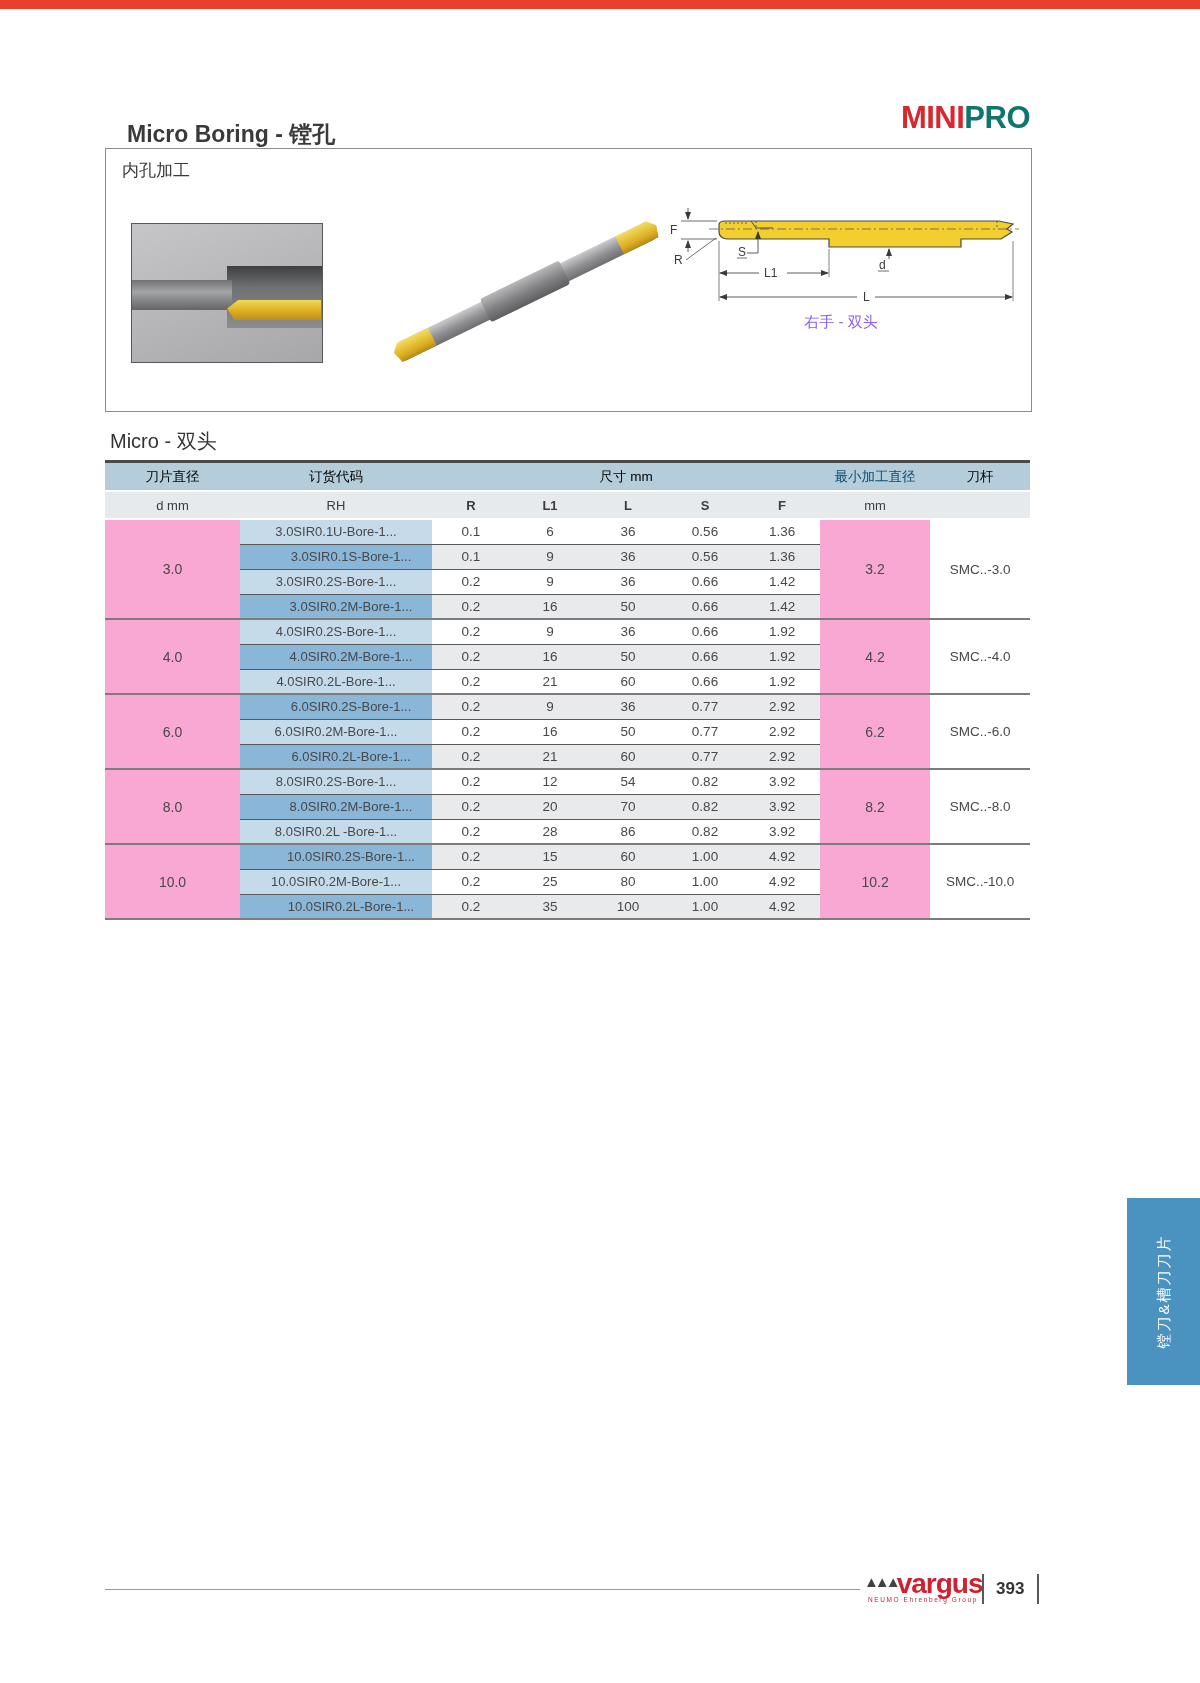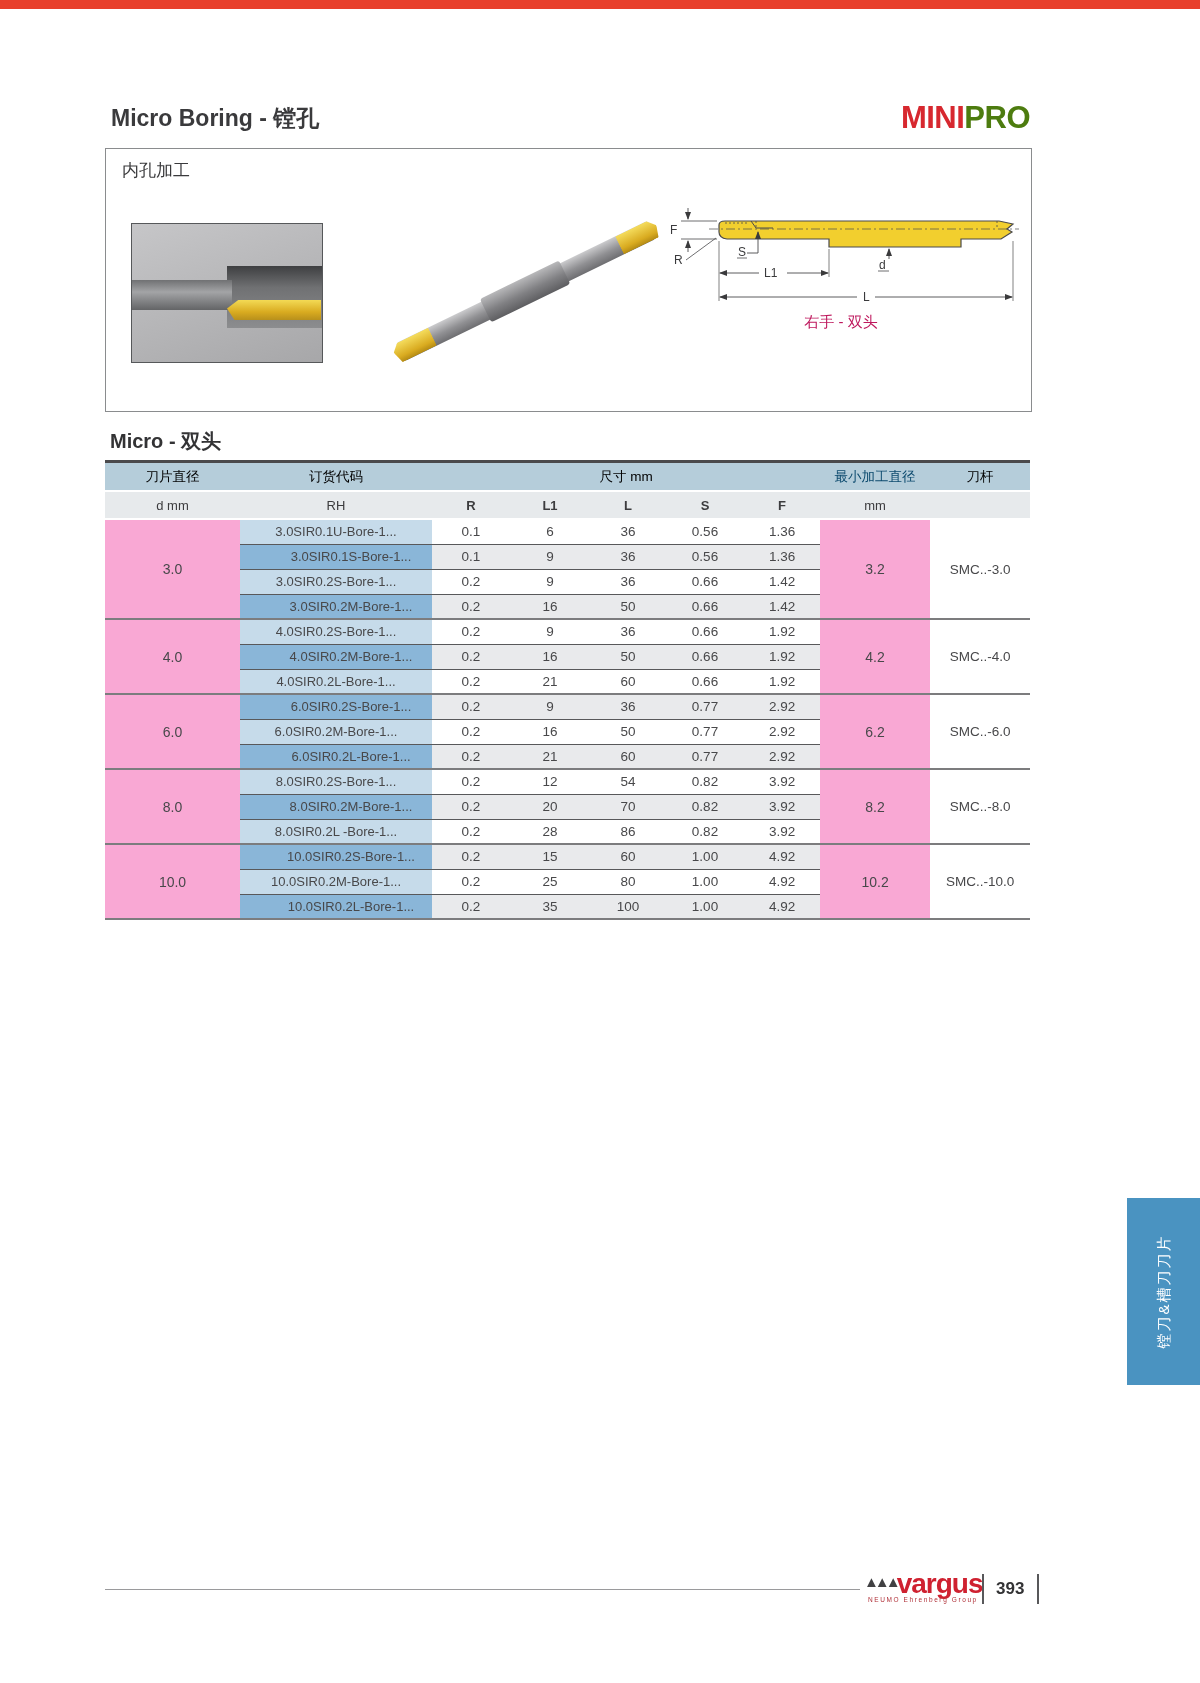--- a/index.html
+++ b/index.html
@@ -2,24 +2,24 @@
 <html><head>
 <meta charset="utf-8">
 <style>
   html,body{margin:0;padding:0;background:#fff;}
   .page{position:relative;width:1200px;height:1683px;background:#ffffff;
         font-family:"Liberation Sans",sans-serif;color:#3c3c3e;overflow:hidden;}
 
   .top-bar{position:absolute;left:0;top:0;width:1200px;height:9px;background:#e8402c;}
 
   
-  .page-title{position:absolute;left:110px;top:102px;margin:1px;font-size:23px;font-weight:bold;color:#3a3a3c;letter-spacing:0;}
+  .page-title{position:absolute;left:110px;top:102px;margin:17px;font-size:23px;font-weight:bold;color:#3a3a3c;letter-spacing:0;}
   .brand{position:absolute;top:100px;right:170px;font-size:31px;font-weight:800;letter-spacing:-0.5px;}
   .brand .mini{color:#d7282f;}
-  .brand .pro{color:#4d7c0f;}
+  .brand .pro{color:#0f766e;}
 
   
   .diagram-box{position:absolute;left:105px;top:148px;width:925px;height:262px;border:1px solid #8a8c8e;background:#fff;}
   .box-label{position:absolute;left:16px;top:10px;font-size:17px;color:#3a3a3c;}
 
   
   .photo-left{position:absolute;left:25px;top:74px;width:190px;height:138px;border:1px solid #56585a;
               background:linear-gradient(160deg,#c6c6c8,#a7a7a9);}
   .photo-left .shank{position:absolute;left:0;top:56px;width:100px;height:30px;
               background:linear-gradient(to bottom,#707173,#a3a4a6 40%,#636466);}
@@ -38,24 +38,24 @@
        background:linear-gradient(to bottom,#b8b8ba,#808083 55%,#5e5e61);}
   .rod .tip{position:absolute;top:0;width:42px;height:20px;
        background:linear-gradient(to bottom,#f5dd5e,#d9ab20 70%,#b38a14);}
   .rod .tip.left{left:-6px;clip-path:polygon(0 38%,18% 0,100% 0,100% 100%,10% 100%);}
   .rod .tip.right{right:-6px;clip-path:polygon(0 0,82% 0,100% 40%,92% 100%,0 100%);}
 
   
   .tech-drawing{position:absolute;left:555px;top:52px;width:360px;height:130px;}
   .tech-drawing text{font-size:12px;fill:#3a3a3c;font-family:"Liberation Sans",sans-serif;}
   .drawing-caption{position:absolute;left:655px;top:164px;width:160px;text-align:center;
-       font-size:15px;color:#be185d;}
-
-  
-  .section-title{position:absolute;left:110px;top:428px;margin:0;font-size:20px;font-weight:bold;color:#333335;}
+       font-size:15px;color:#8b5cf6;}
+
+  
+  .section-title{position:absolute;left:110px;top:428px;margin:0;font-size:20px;font-weight:normal;color:#333335;}
 
   
   .tbl-wrap{position:absolute;left:105px;top:460px;width:925px;}
   table.product{border-collapse:collapse;table-layout:fixed;width:925px;
        border-top:3px solid #4a4a4c;border-bottom:2px solid #7c7c7e;
        font-size:13.5px;color:#48484a;}
   table.product td,table.product th{padding:0;text-align:center;vertical-align:middle;font-weight:normal;overflow:hidden;white-space:nowrap;}
   tr.h1 th{background:#b5cdda;height:27px;font-size:13.5px;color:#000000;}
   tr.h1 th.red{color:#0c4a6e;}
   tr.h2 th{background:#e7eaec;height:26px;border-top:2px solid #ffffff;border-bottom:2px solid #ffffff;font-size:13px;color:#3c3c3e;text-align:center;}

